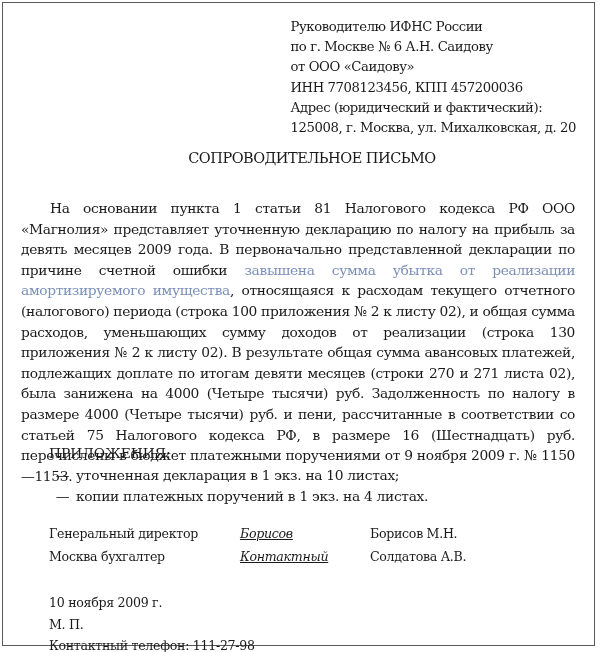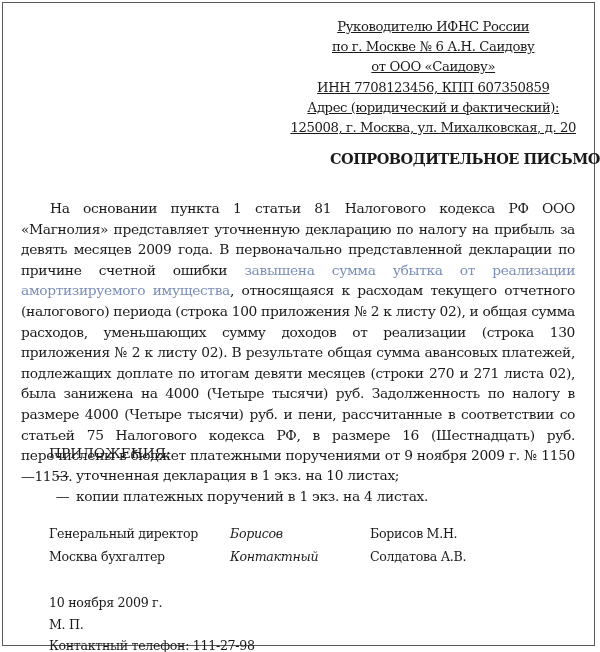--- a/index.html
+++ b/index.html
@@ -3,27 +3,27 @@
 <meta charset="utf-8">
 <style>
   html, body { margin: 0; padding: 0; background: #ffffff; }
   body { width: 600px; height: 652px; position: relative; overflow: hidden; }
   .frame {
     position: absolute; left: 2px; top: 2px; width: 593px; height: 644px;
     border: 1.5px solid #5a5a5a; box-sizing: border-box; background: #fff;
   }
   .serif { font-family: "DejaVu Serif", "Liberation Serif", serif; color: #1a1a1a; text-align: center; }
   .header {
-    position: absolute; right: 24px; top: 17px; text-align: center;
-    font-size: 13.2px; line-height: 20.2px; letter-spacing: -0.4px; text-decoration: underline;
+    position: absolute; right: 24px; top: 17px; text-align: left;
+    font-size: 13.2px; line-height: 20.2px; letter-spacing: -0.4px;
   }
   .header div { white-space: nowrap; }
   .title {
-    position: absolute; left: 0; right: 0; top: 150px; text-align: right;
-    font-size: 14.5px; font-weight: bold; letter-spacing: -0.5px; padding-left: 24px;
+    position: absolute; left: 0; right: 0; top: 150px; text-align: center;
+    font-size: 14.5px; font-weight: normal; letter-spacing: -0.5px; padding-left: 24px;
   }
   .body-text {
     position: absolute; left: 21px; width: 554px; top: 189px;
     font-size: 13.8px; line-height: 20.6px; text-align: justify;
     text-indent: 29px; letter-spacing: -0.35px; margin-top: 9px;
   }
   .hl { color: #7b8fb9; }
   .appendix-title {
     position: absolute; left: 49px; top: 443px;
     font-size: 13.8px; line-height: 20px;
@@ -31,37 +31,37 @@
   .appendix-list {
     position: absolute; left: 49px; top: 465px; font-size: 13.8px; line-height: 20.6px;
     letter-spacing: -0.3px;
   }
   .appendix-item { display: flex; }
   .appendix-item .dash { width: 27px; }
   .sig-row {
     position: absolute; left: 49px; font-size: 12.6px; line-height: 18px; letter-spacing: -0.3px;
   }
   .sig-row .role { position: absolute; left: 0; white-space: nowrap; text-align: right; }
-  .sig-row .sign { position: absolute; left: 181px; font-style: italic; white-space: nowrap; }
+  .sig-row .sign { position: absolute; left: 191px; font-style: italic; white-space: nowrap; text-decoration: underline; }
   .sig-row .name { position: absolute; left: 321px; white-space: nowrap; }
   .footer-line {
     position: absolute; left: 49px; font-size: 12.6px; line-height: 18px; letter-spacing: -0.3px;
     white-space: nowrap;
   }
 </style>
 </head>
 <body>
 
 <div class="frame"></div>
 
 <div class="header serif">
   <div>Руководителю ИФНС России</div>
   <div>по г. Москве № 6 А.Н. Саидову</div>
   <div>от ООО «Саидову»</div>
-  <div>ИНН 7708123456, КПП 607350859</div>
+  <div>ИНН 7708123456, КПП 457200036</div>
   <div>Адрес (юридический и фактический):</div>
   <div>125008, г.  Москва, ул. Михалковская, д. 20</div>
 </div>
 
 <div class="title serif">СОПРОВОДИТЕЛЬНОЕ ПИСЬМО</div>
 
 <div class="body-text serif"><span>На основании пункта 1 статьи 81 Налогового кодекса РФ ООО «Магнолия» представляет уточненную декларацию по налогу на прибыль за девять месяцев 2009 года. В первоначально представленной декларации по причине счетной ошибки </span><span class="hl">завышена сумма убытка от реализации амортизируемого имущества</span><span>, относящаяся к расходам текущего отчетного (налогового) периода (строка 100 приложения № 2 к листу 02), и общая сумма расходов, уменьшающих сумму доходов от реализации (строка 130 приложения № 2 к листу 02). В результате общая сумма авансовых платежей, подлежащих доплате по итогам девяти месяцев (строки 270 и 271 листа 02), была занижена на 4000 (Четыре тысячи) руб. Задолженность по налогу в размере 4000 (Четыре тысячи) руб. и пени, рассчитанные в соответствии со статьей 75 Налогового кодекса РФ, в размере 16 (Шестнадцать) руб. перечислены в бюджет платежными поручениями от 9 ноября 2009 г. № 1150—1153.</span></div>
 
 <div class="appendix-title serif">ПРИЛОЖЕНИЯ:</div>
 <div class="appendix-list serif">

